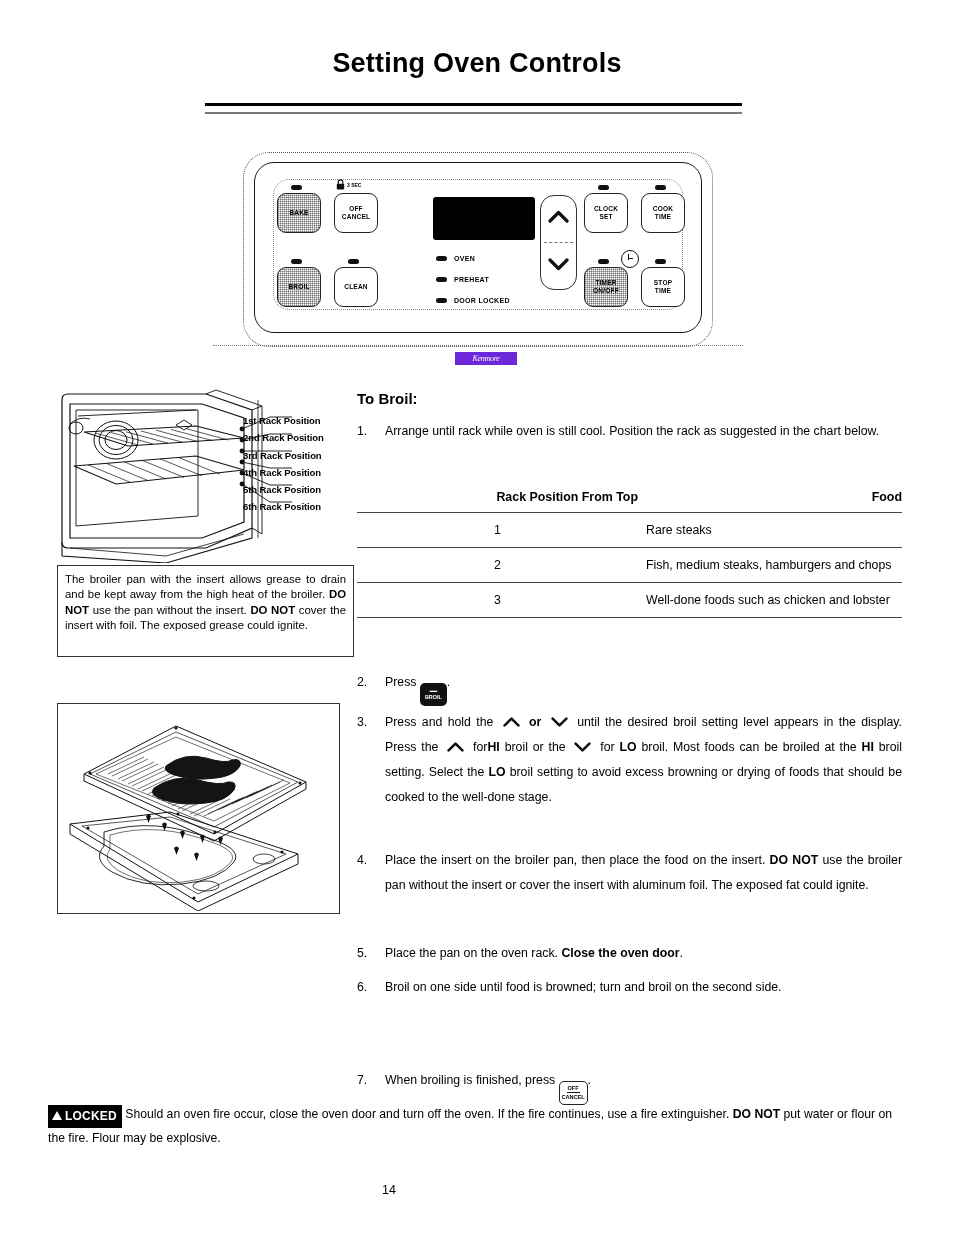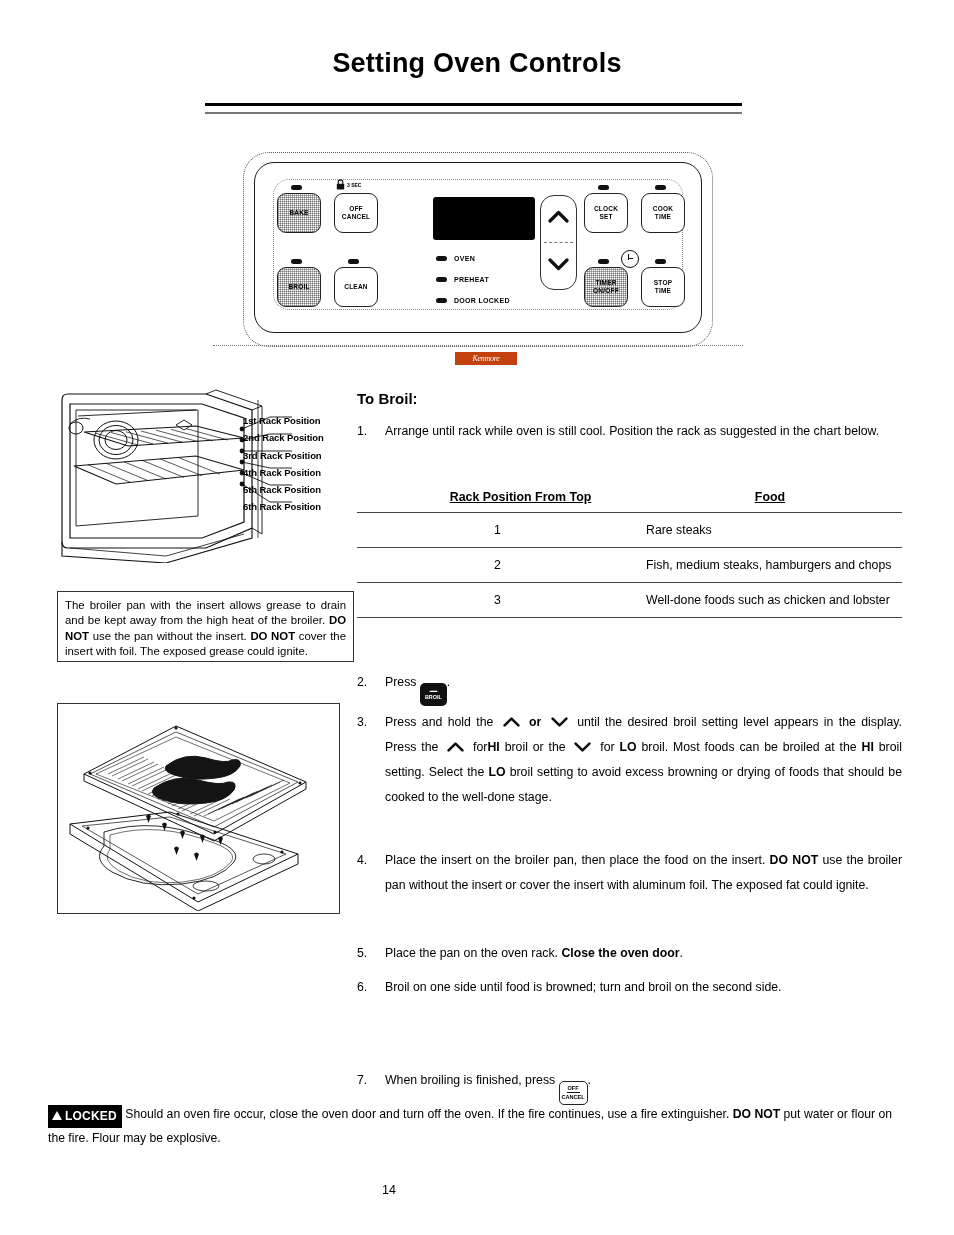--- a/index.html
+++ b/index.html
@@ -146,21 +146,21 @@
     left: 6px;
   }
   .clock-icon::before { top: 2.5px; width: 1.4px; height: 6px; }
   .clock-icon::after  { top: 6.5px; width: 5px; height: 1.4px; }
   .kenmore-badge {
     position: absolute;
     top: 352px;
     left: 455px;
     width: 62px;
     height: 13px;
-    background: #c2410c;
+    background: #6d28d9;
     color: #fff;
     font-size: 8px;
     font-style: italic;
     font-family: "Liberation Serif", serif;
     display: flex;
     align-items: center;
     justify-content: center;
     letter-spacing: -0.3px;
   }
   .panel-base {
@@ -185,25 +185,25 @@
     left: 243px;
     font-size: 9.5px;
     font-weight: bold;
     line-height: 17.3px;
     letter-spacing: -0.1px;
   }
 
   
   .note-box {
     position: absolute;
-    top: 591px;
+    top: 565px;
     left: 57px;
     width: 281px;
     border: 1px solid #333;
-    padding: 6px 7px 2px 7px;
+    padding: 6px 7px 23px 7px;
     font-size: 11.4px;
     line-height: 15.3px;
     text-align: justify;
   }
   .pan-box {
     position: absolute;
     top: 703px;
     left: 57px;
     width: 281px;
     height: 209px;
@@ -241,25 +241,24 @@
   
   .broil-table {
     position: absolute;
     top: 490px;
     left: 357px;
     width: 545px;
     border-collapse: collapse;
     font-size: 12.3px;
   }
   .broil-table th {
-    text-align: center;
+    text-align: right;
     font-weight: bold;
     font-size: 12.4px;
     padding: 0 0 8px 0;
-    text-decoration: underline;
   }
   .broil-table th.c-rack { width: 235px; padding-left: 46px; }
   .broil-table td {
     border-top: 1px solid #444;
     padding: 10px 0 10px 0;
     vertical-align: top;
     text-align: justify;
   }
   .broil-table td.c-rack {
     text-align: center;

